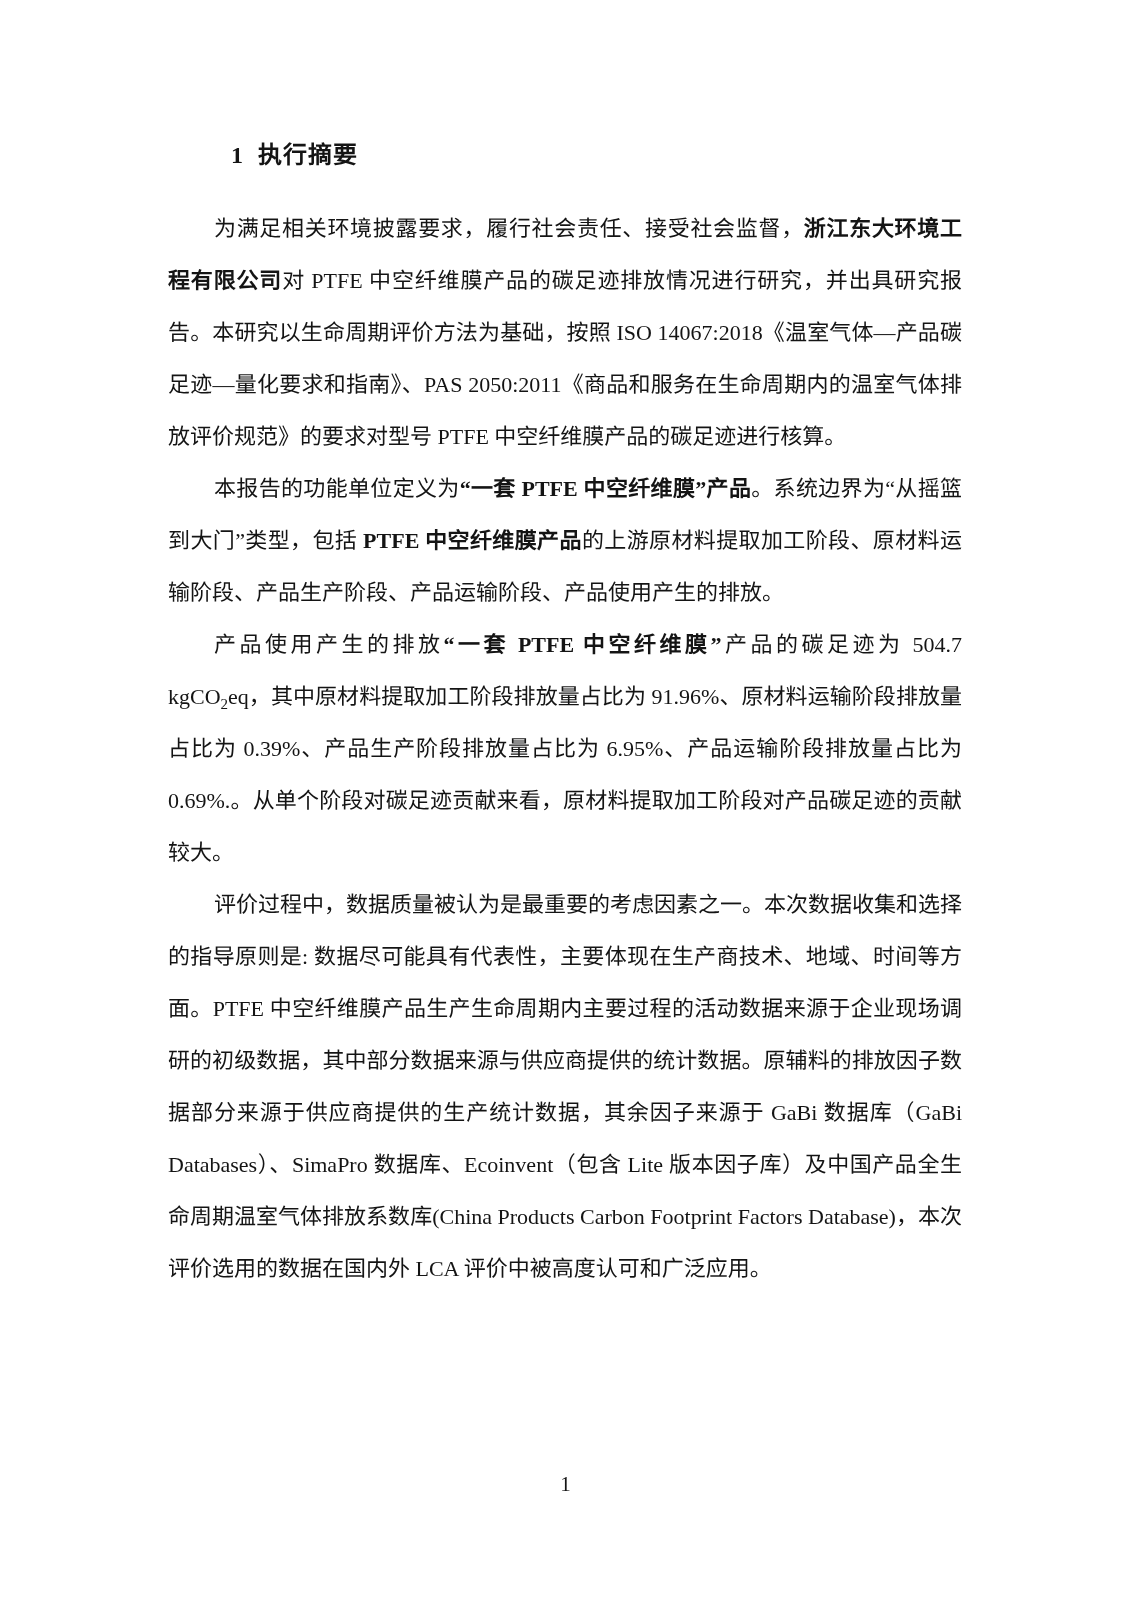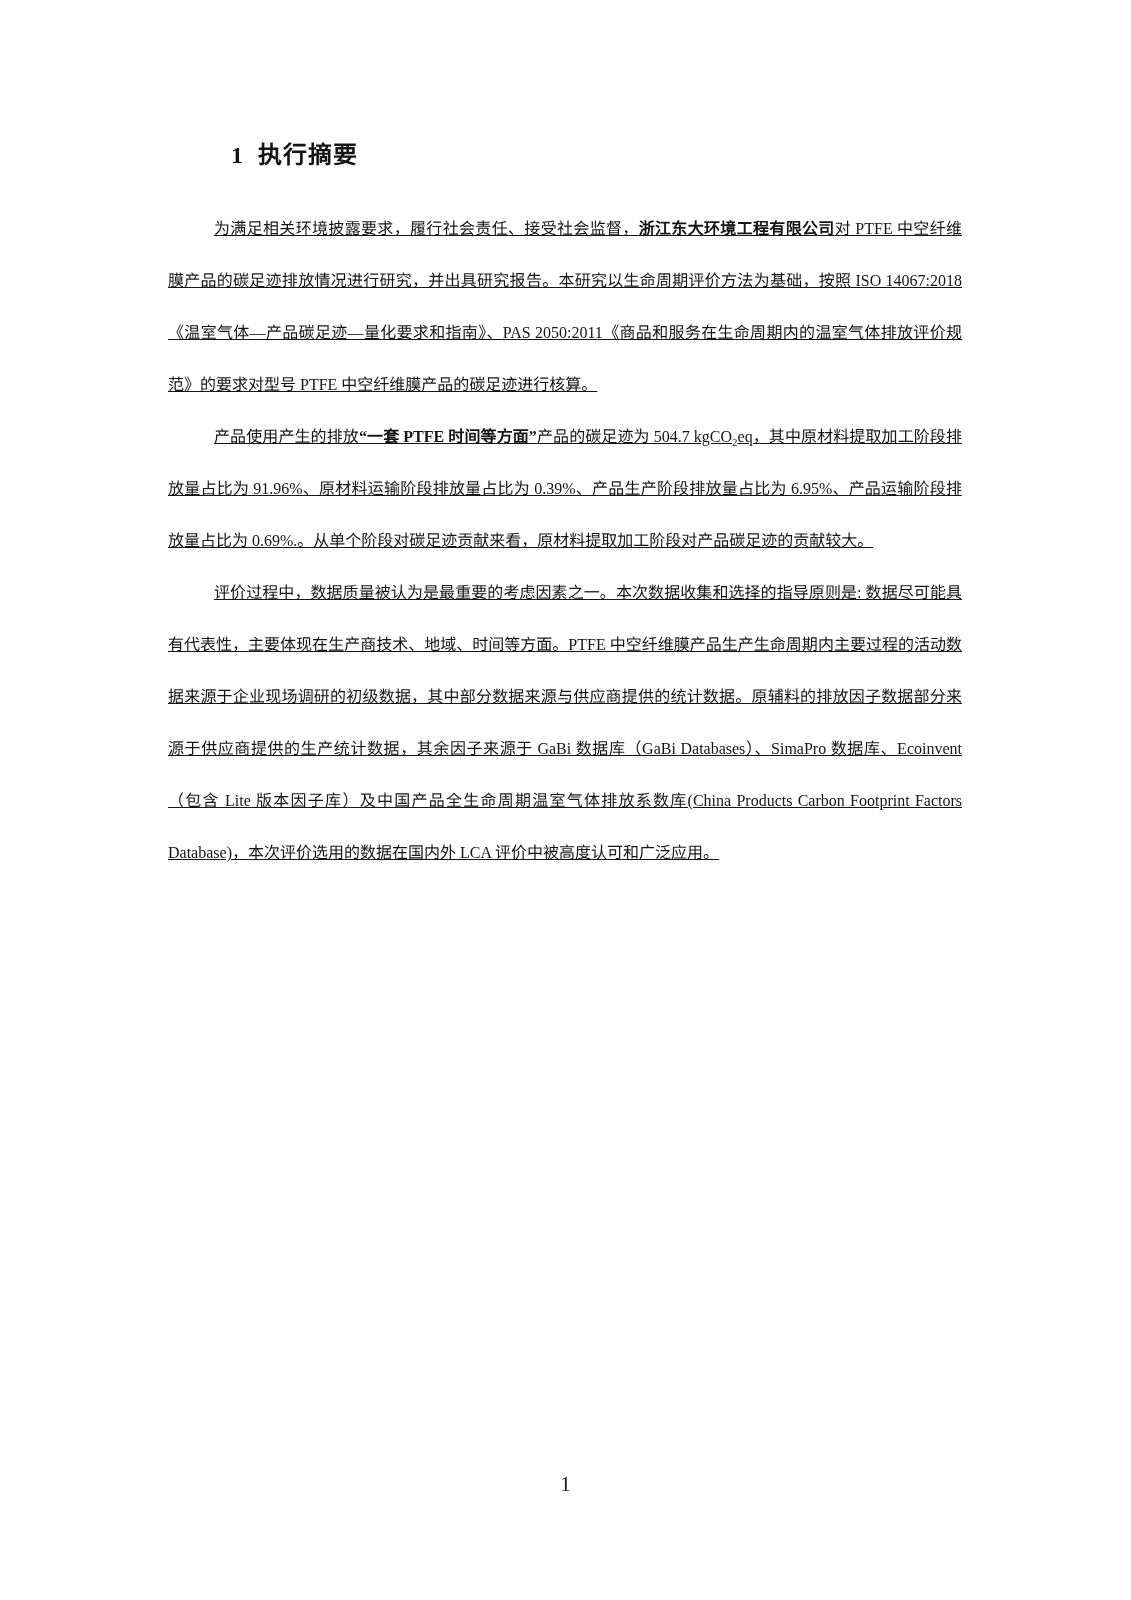--- a/index.html
+++ b/index.html
@@ -10,36 +10,37 @@
   }
   .heading{
     position:absolute;left:224px;top:128px;margin:7px;
     font-size:24px;line-height:40px;font-weight:bold;
     font-family:"Liberation Sans","DejaVu Sans",sans-serif;
     letter-spacing:1px;white-space:nowrap;
   }
   .heading .num{margin-right:14px;font-family:"Liberation Serif","DejaVu Serif",serif;}
   .body-text{
     position:absolute;left:168px;top:203px;width:794px;
-    font-size:16px;line-height:52px;text-align:justify;text-justify:inter-character;text-decoration:underline;
+    font-size:22px;line-height:52px;text-align:justify;text-justify:inter-character;
   }
   .body-text p{margin:0;text-indent:46px;}
   .b{font-weight:bold;}
   sub{font-size:68%;line-height:0;}
   .page-number{
     position:absolute;left:0;top:1468px;width:100%;text-align:center;
     font-size:21px;line-height:32px;
   }
 </style>
 </head>
 <body>
 
 <h1 class="heading">
   <span class="num">1</span><span>执行摘要</span>
 </h1>
 
 <div class="body-text" id="paragraphs">
     <p><span>为满足相关环境披露要求，履行社会责任、接受社会监督，</span><span class="b">浙江东大环境工程有限公司</span><span>对 PTFE 中空纤维膜产品的碳足迹排放情况进行研究，并出具研究报告。本研究以生命周期评价方法为基础，按照 ISO 14067:2018《温室气体—产品碳足迹—量化要求和指南》、PAS 2050:2011《商品和服务在生命周期内的温室气体排放评价规范》的要求对型号 PTFE 中空纤维膜产品的碳足迹进行核算。</span></p>
-    <p><span>产品使用产生的排放</span><span class="b">“一套 PTFE 时间等方面”</span><span>产品的碳足迹为 504.7 kgCO</span><sub>2</sub><span>eq，其中原材料提取加工阶段排放量占比为 91.96%、原材料运输阶段排放量占比为 0.39%、产品生产阶段排放量占比为 6.95%、产品运输阶段排放量占比为 0.69%.。从单个阶段对碳足迹贡献来看，原材料提取加工阶段对产品碳足迹的贡献较大。</span></p>
+    <p><span>本报告的功能单位定义为</span><span class="b">“一套 PTFE 中空纤维膜”产品</span><span>。系统边界为“从摇篮到大门”类型，包括 </span><span class="b">PTFE 中空纤维膜产品</span><span>的上游原材料提取加工阶段、原材料运输阶段、产品生产阶段、产品运输阶段、产品使用产生的排放。</span></p>
+    <p><span>产品使用产生的排放</span><span class="b">“一套 PTFE 中空纤维膜”</span><span>产品的碳足迹为 504.7 kgCO</span><sub>2</sub><span>eq，其中原材料提取加工阶段排放量占比为 91.96%、原材料运输阶段排放量占比为 0.39%、产品生产阶段排放量占比为 6.95%、产品运输阶段排放量占比为 0.69%.。从单个阶段对碳足迹贡献来看，原材料提取加工阶段对产品碳足迹的贡献较大。</span></p>
     <p><span>评价过程中，数据质量被认为是最重要的考虑因素之一。本次数据收集和选择的指导原则是: 数据尽可能具有代表性，主要体现在生产商技术、地域、时间等方面。PTFE 中空纤维膜产品生产生命周期内主要过程的活动数据来源于企业现场调研的初级数据，其中部分数据来源与供应商提供的统计数据。原辅料的排放因子数据部分来源于供应商提供的生产统计数据，其余因子来源于 GaBi 数据库（GaBi Databases）、SimaPro 数据库、Ecoinvent（包含 Lite 版本因子库）及中国产品全生命周期温室气体排放系数库(China Products Carbon Footprint Factors Database)，本次评价选用的数据在国内外 LCA 评价中被高度认可和广泛应用。</span></p>
   </div>
 
 <div class="page-number">1</div>
 
 </body></html>

